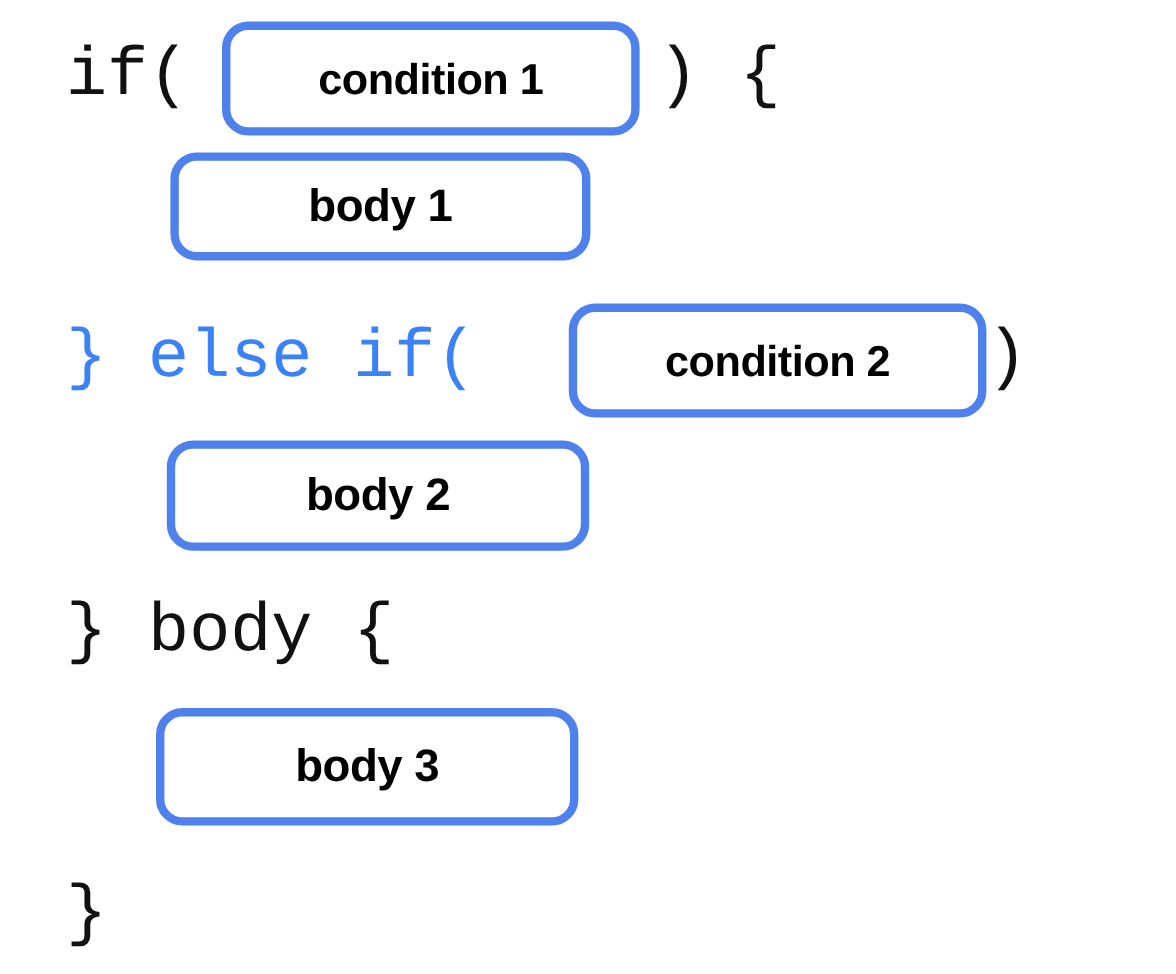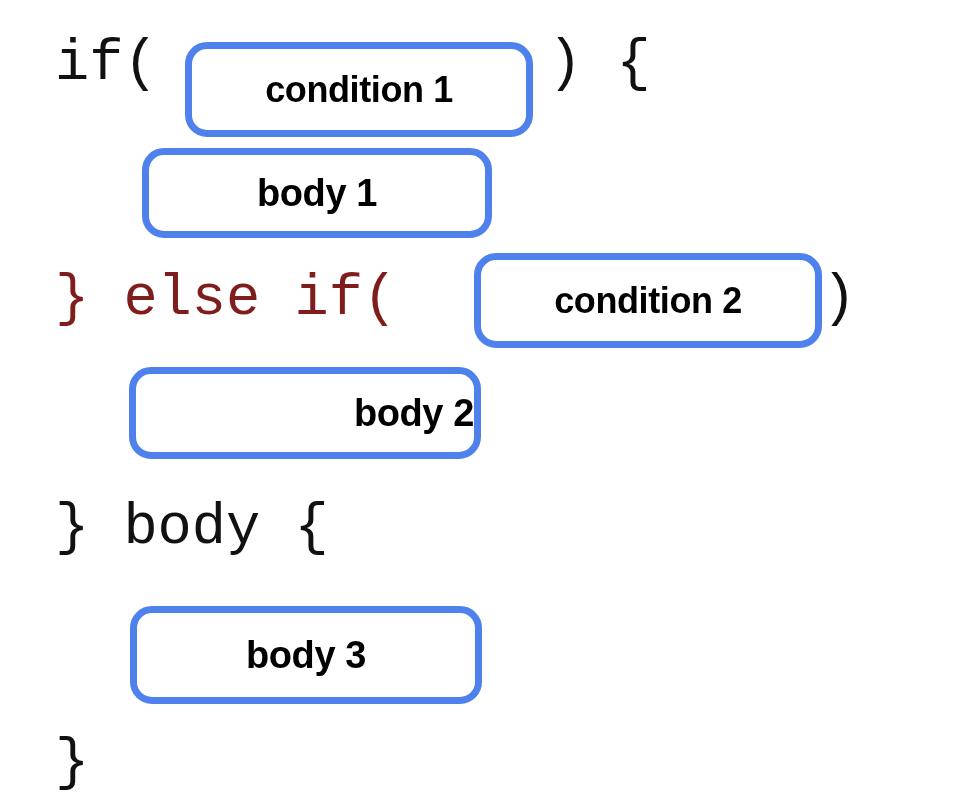--- a/index.html
+++ b/index.html
@@ -48,58 +48,58 @@
     color: #000000;
     letter-spacing: -0.4px;
     line-height: 1;
     white-space: nowrap;
   }
 
   
   #slot-condition-1 { left: 185px; top: 18px;  width: 348px; height: 95px; }
   #slot-condition-1 .slot-label { font-size: 36px; }
 
-  #slot-body-1      { left: 142px; top: 148px; width: 350px; height: 90px; }
+  #slot-body-1      { left: 142px; top: 127px; width: 350px; height: 90px; }
   #slot-body-1 .slot-label { font-size: 38px; }
 
   #slot-condition-2 { left: 458px; top: 253px; width: 348px; height: 95px; margin-left: 16px; }
   #slot-condition-2 .slot-label { font-size: 36px; }
 
-  #slot-body-2      { left: 129px; top: 367px; width: 352px; height: 92px; justify-content: flex-end; }
+  #slot-body-2      { left: 139px; top: 367px; width: 352px; height: 92px; }
   #slot-body-2 .slot-label { font-size: 38px; }
 
-  #slot-body-3      { left: 130px; top: 590px; width: 352px; height: 98px; margin-top: 16px; }
+  #slot-body-3      { left: 130px; top: 590px; width: 352px; height: 98px; }
   #slot-body-3 .slot-label { font-size: 38px; }
 
   
   #code-if-open      { left: 55px;  top: 36px;  }
   #code-if-close     { left: 548px; top: 36px;  }
   #code-elseif-open  { left: 55px;  top: 271px; }
   #code-elseif-close { left: 822px; top: 271px; }
   #code-else         { left: 55px;  top: 500px; }
   #code-end          { left: 55px;  top: 735px; }
 </style>
 </head>
 <body>
 
 <div id="canvas" style="background: rgb(255, 255, 255);">
 
   <div class="code-line" id="code-if-open" style="color: rgb(17, 17, 17);">if(</div>
 
-  <div class="slot" id="slot-condition-1" style="border-color: rgb(79, 129, 237); margin-top: 24px;">
+  <div class="slot" id="slot-condition-1" style="border-color: rgb(79, 129, 237);">
     <span class="slot-label">condition 1</span>
   </div>
 
   <div class="code-line" id="code-if-close" style="color: rgb(17, 17, 17);">) {</div>
 
   <div class="slot" id="slot-body-1" style="border-color: rgb(79, 129, 237);">
     <span class="slot-label">body 1</span>
   </div>
 
-  <div class="code-line" id="code-elseif-open" style="color: #7f1d1d;">} else if(</div>
+  <div class="code-line" id="code-elseif-open" style="color: #3b82f6;">} else if(</div>
 
   <div class="slot" id="slot-condition-2" style="border-color: rgb(79, 129, 237);">
     <span class="slot-label">condition 2</span>
   </div>
 
   <div class="code-line" id="code-elseif-close" style="color: rgb(17, 17, 17);">) {</div>
 
   <div class="slot" id="slot-body-2" style="border-color: rgb(79, 129, 237);">
     <span class="slot-label">body 2</span>
   </div>

